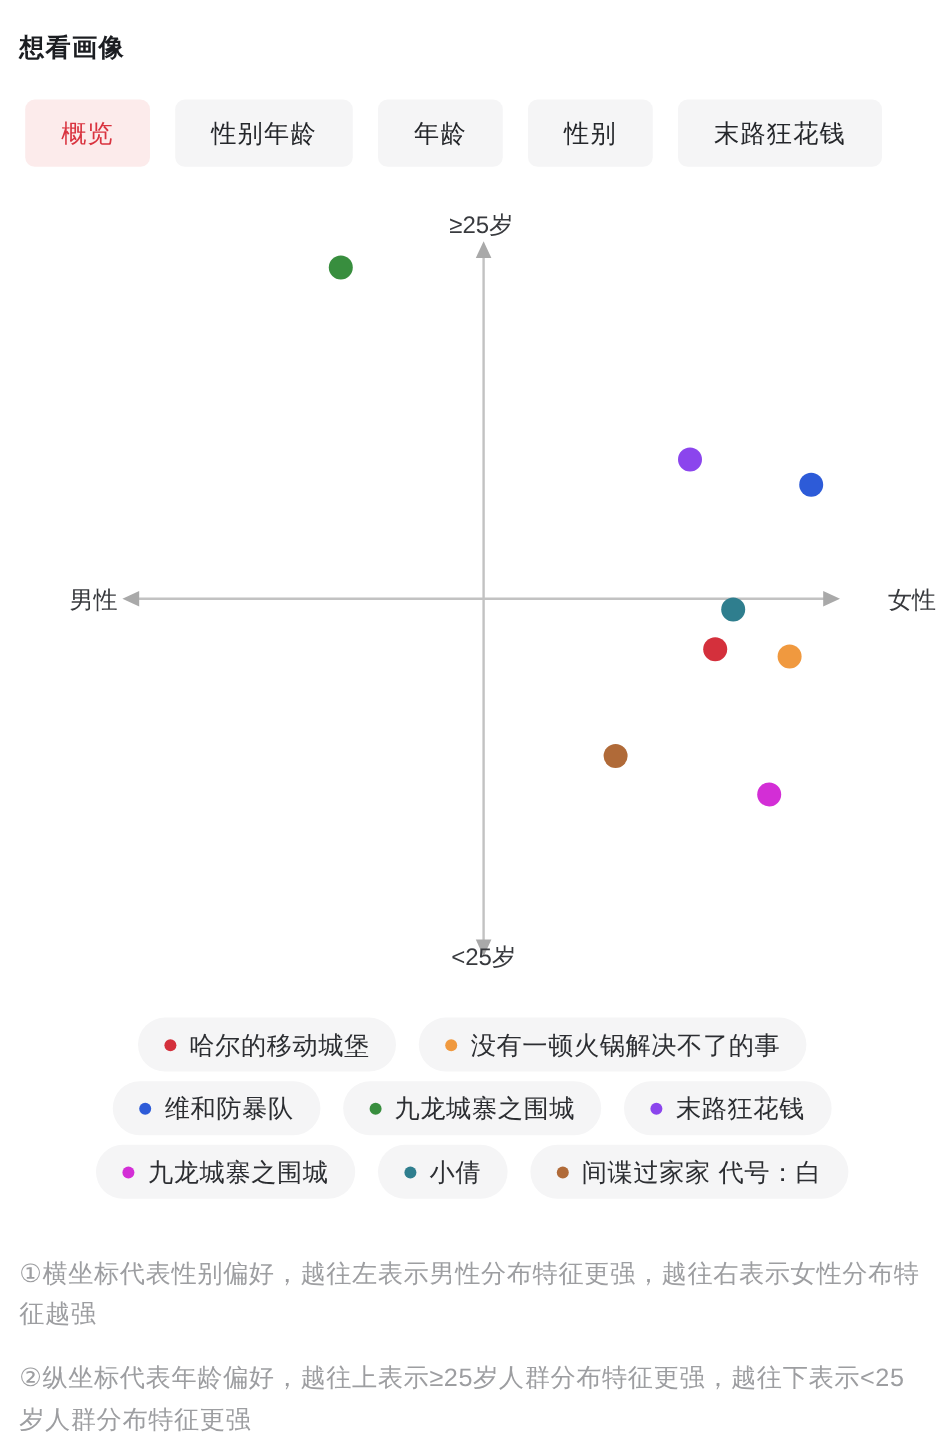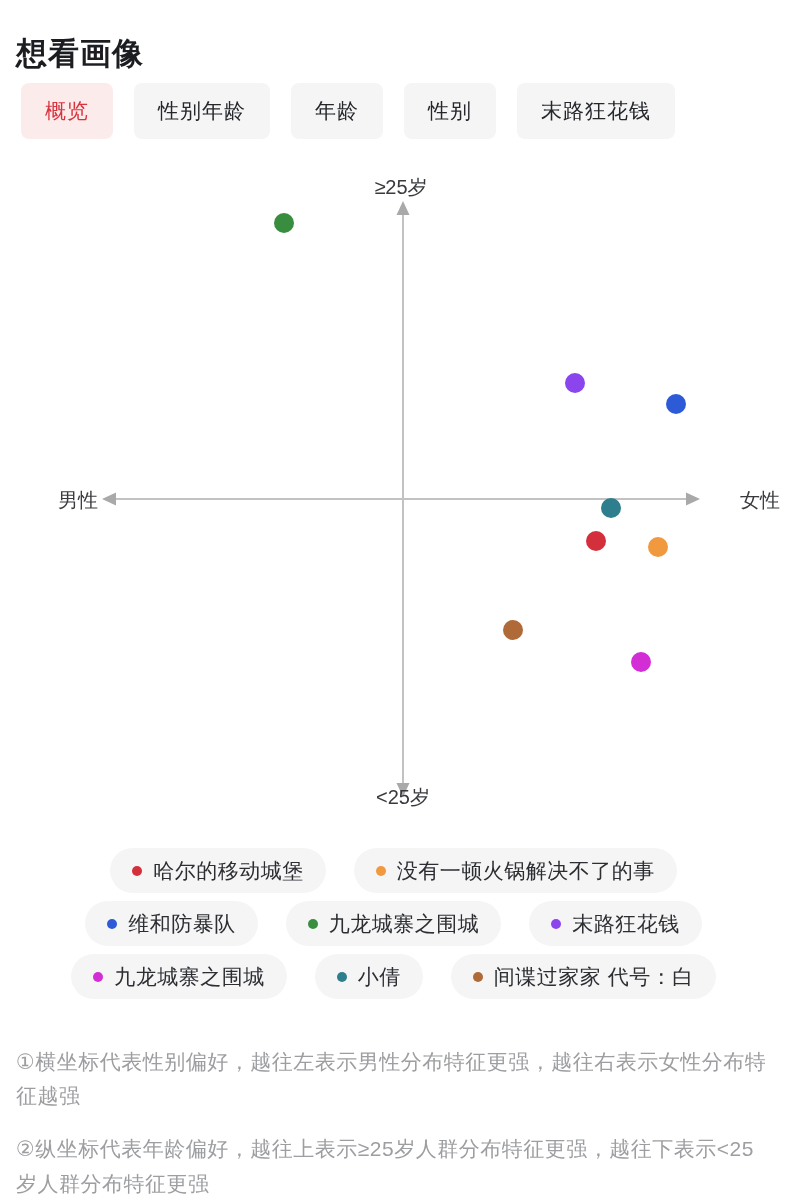--- a/index.html
+++ b/index.html
@@ -3,44 +3,44 @@
 <meta charset="utf-8">
 <style>
   html,body { margin:0; padding:0; background:#ffffff; }
   .page {
     position:relative; width:787px; height:1200px; background:#ffffff;
     font-family:"Liberation Sans","DejaVu Sans",sans-serif; overflow:hidden;
     color:#1c1c1c;
   }
   .page-title {
     position:absolute; left:16px; top:12px;
-    font-size:31px; font-weight:700; color:#1b1d21; letter-spacing:1px;
+    font-size:21px; font-weight:700; color:#1b1d21; letter-spacing:1px;
   }
   
   .tabs { position:absolute; left:21px; top:83px; display:flex; gap:21px; }
   .tab {
     height:56px; display:flex; align-items:center; justify-content:center;
-    padding:0 24px; border-radius:8px; font-size:21px; letter-spacing:1px;
+    padding:0 30px; border-radius:8px; font-size:21px; letter-spacing:1px;
     background:#f5f5f6; color:#25272b; cursor:pointer; border:none; white-space:nowrap;
   }
   .tab.active { background:#fcebeb; color:#d9333f; }
   
   .axis-svg { position:absolute; left:0; top:0; }
   .axis-label { position:absolute; font-size:20px; color:#383a3e; white-space:nowrap;text-align:right; }
   .axis-label.centerx { transform:translateX(-50%); }
   .dot {
     position:absolute; width:20px; height:20px; border-radius:50%;
     transform:translate(-50%,-50%); cursor:pointer;
   }
   
   .legend {
     position:absolute; left:0; top:848px; width:787px;
     display:flex; flex-direction:column; gap:8px; align-items:center;
   }
-  .legend-row { display:flex; gap:28px; justify-content:center; }
+  .legend-row { display:flex; gap:19px; justify-content:center; }
   .legend-pill {
     height:45px; display:flex; align-items:center; gap:11px;
     padding:0 22px; border-radius:23px; background:#f5f5f6;
     font-size:21px; color:#2c2e32; letter-spacing:0.5px; white-space:nowrap; cursor:pointer;
   }
   .legend-dot { width:10px; height:10px; border-radius:50%; flex:none; }
   
   .notes { position:absolute; left:16px; top:1033px; width:758px; }
   .note { font-size:21px; line-height:1.63; color:#9d9ea1; letter-spacing:0.5px; margin:12px 0 19px 0; }
 </style>

